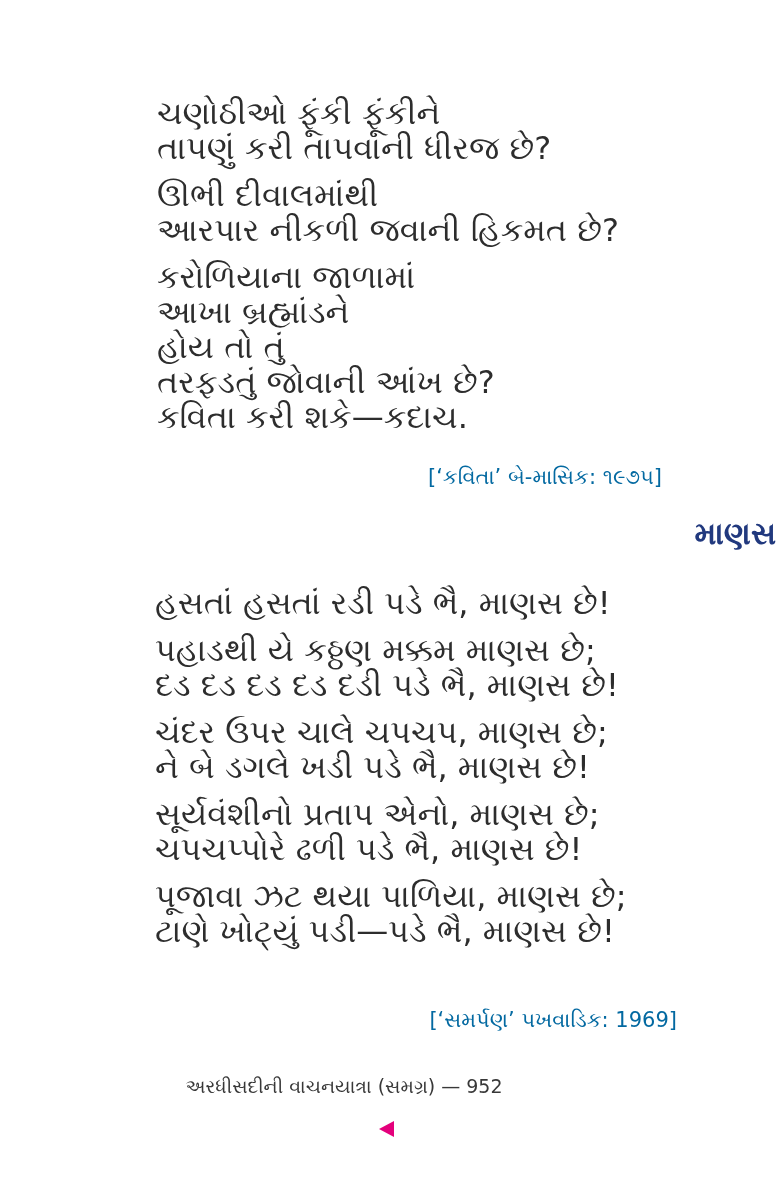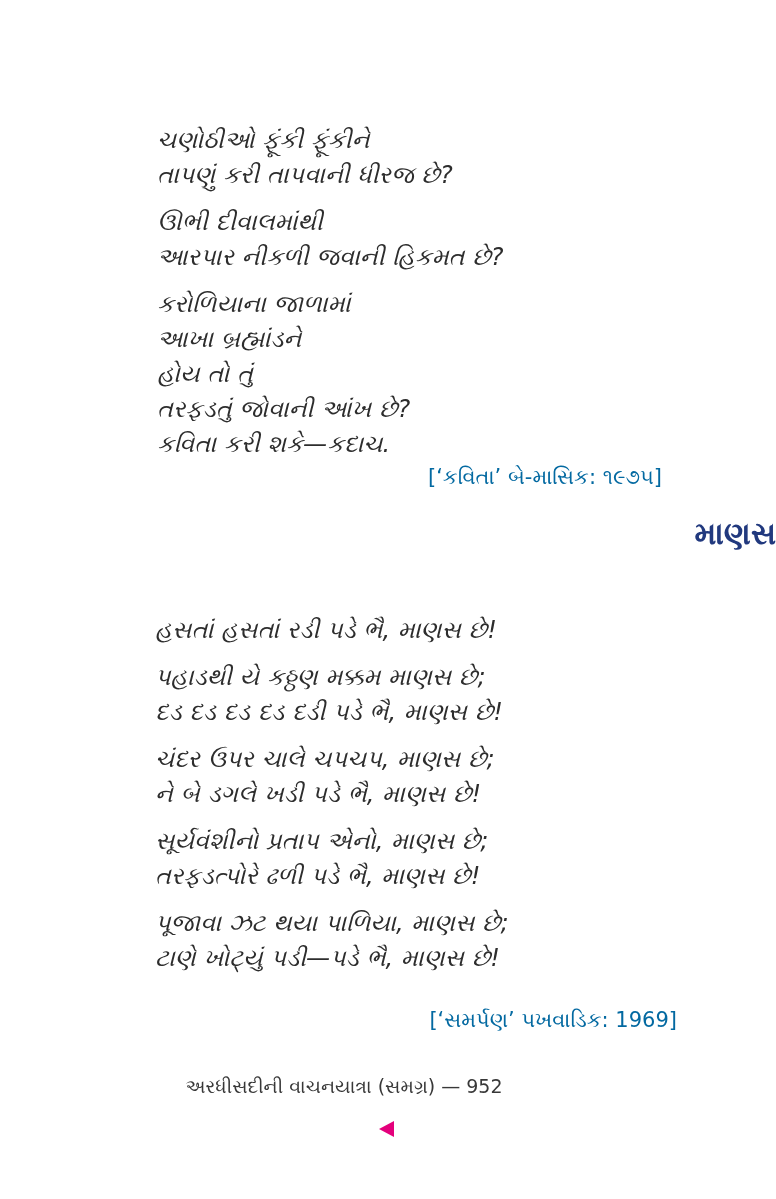--- a/index.html
+++ b/index.html
@@ -13,26 +13,24 @@
     overflow: hidden;
   }
   .page {
     position: absolute;
     inset: 0;
     background: #ffffff;
   }
   
   .poem {
     position: absolute;
-    font-style: italic;
-    font-size: 24px;
+    font-size: 32px;
     line-height: 35px;
     color: #2d2d2d;
     white-space: nowrap;
-    margin-top: 27px;
   }
   .poem-fragment { top: 96px; left: 157px; }
   .poem-manas   { top: 586px; left: 155px; }
   .stanza { margin-bottom: 12px; }
   .stanza:last-child { margin-bottom: 0; }
 
   
   .attribution {
     position: absolute;
     font-style: normal;
@@ -117,21 +115,21 @@
     <div class="stanza">
       <div class="line">પહાડથી યે કઠ્ઠણ મક્કમ માણસ છે;</div>
       <div class="line">દડ દડ દડ દડ દડી પડે ભૈ, માણસ છે!</div>
     </div>
     <div class="stanza">
       <div class="line">ચંદર ઉપર ચાલે ચપચપ, માણસ છે;</div>
       <div class="line">ને બે ડગલે ખડી પડે ભૈ, માણસ છે!</div>
     </div>
     <div class="stanza">
       <div class="line">સૂર્યવંશીનો પ્રતાપ એનો, માણસ છે;</div>
-      <div class="line">તરફડત્પોરે ઢળી પડે ભૈ, માણસ છે!</div>
+      <div class="line">ચપચપ્પોરે ઢળી પડે ભૈ, માણસ છે!</div>
     </div>
     <div class="stanza">
       <div class="line">પૂજાવા ઝટ થયા પાળિયા, માણસ છે;</div>
       <div class="line">ટાણે ખોટ્યું પડી—પડે ભૈ, માણસ છે!</div>
     </div>
   </section>
 
   <div class="attribution attribution-2">[‘સમર્પણ’ પખવાડિક: 1969]</div>
 
   <div class="page-footer">અરધીસદીની વાચનયાત્રા (સમગ્ર) — 952</div>

